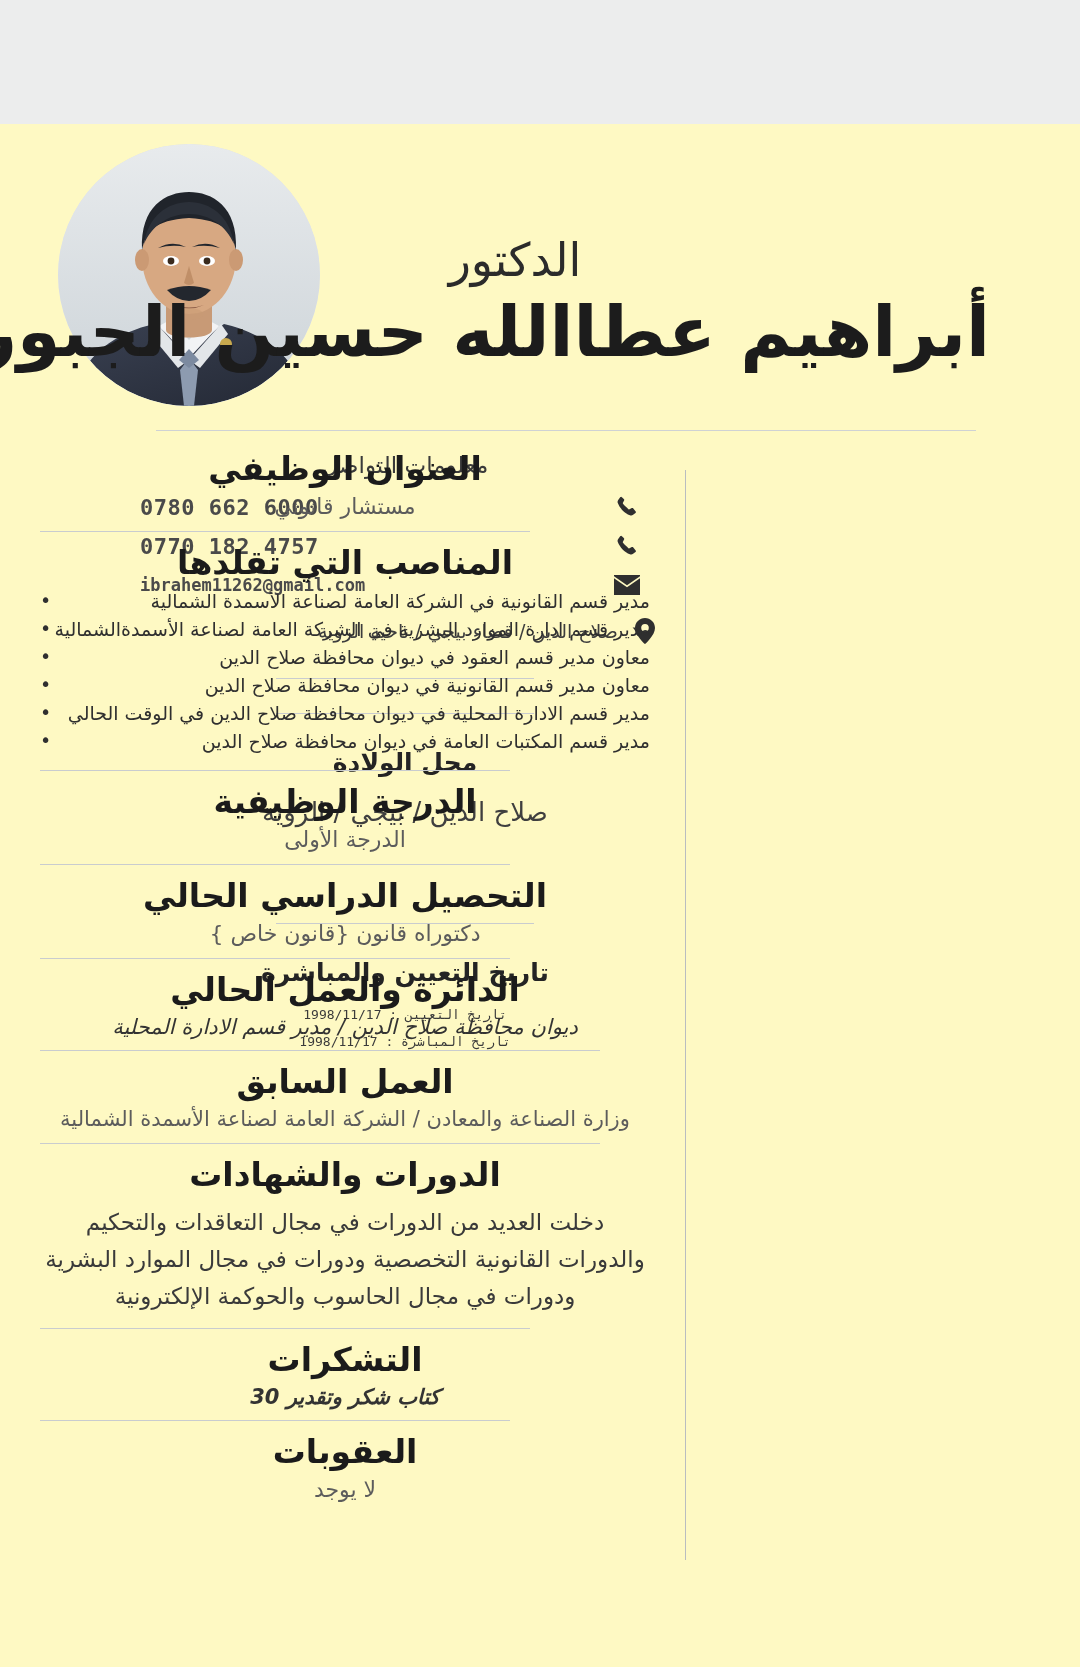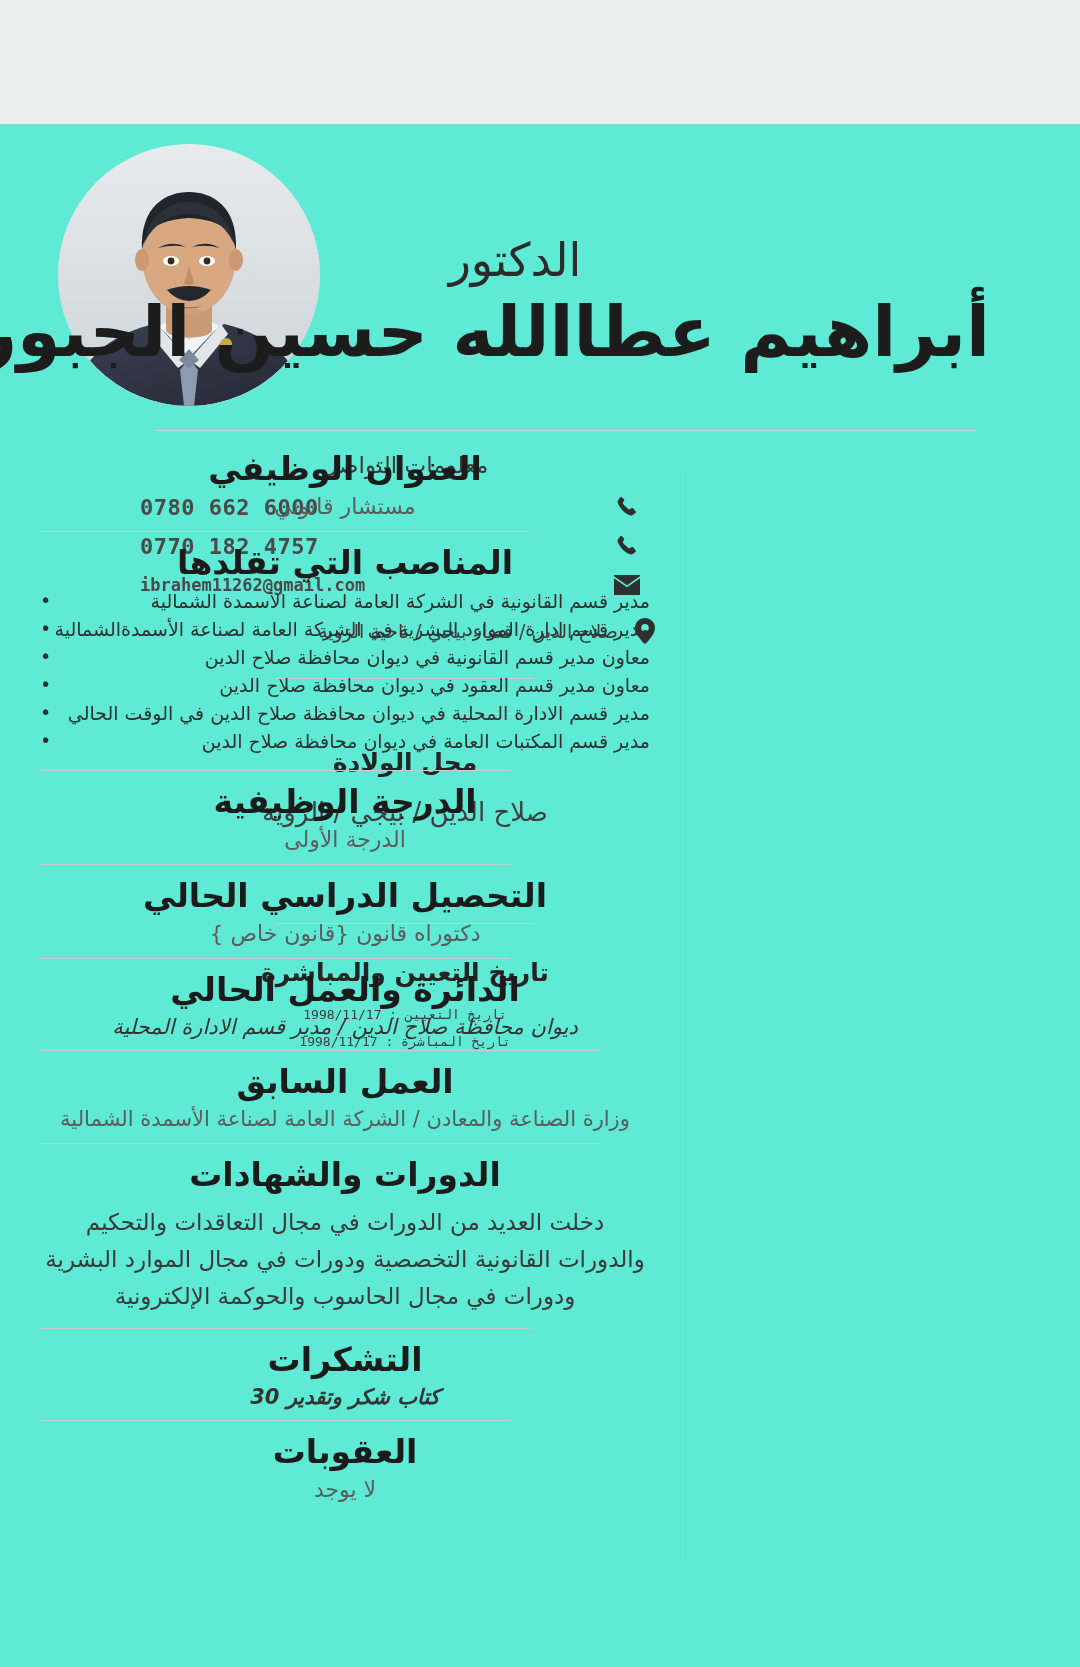--- a/index.html
+++ b/index.html
@@ -6,21 +6,21 @@
   html, body {
     width: 1080px;
     height: 1667px;
     background: #ffffff;
     font-family: "DejaVu Sans", "Liberation Sans", sans-serif;
   }
   .page {
     position: relative;
     width: 1080px;
     height: 1667px;
-    background: #5eead4;
+    background: #fef9c3;
     overflow: hidden;
   }
   
   .topband {
     position: absolute;
     top: 0; left: 0;
     width: 1080px;
     height: 124px;
     background: #eceded;
   }
@@ -392,22 +392,22 @@
         <div class="sec-h">العنوان الوظيفي</div>
         <div class="sec-sub">مستشار قانوني</div>
       </div>
       <div class="rule"></div>
 
       <div class="sec">
         <div class="sec-h">المناصب التي تقلدها</div>
         <ul class="bullets">
           <li>مدير قسم القانونية في الشركة العامة لصناعة الأسمدة الشمالية</li>
           <li>مدير قسم ادارة الموارد البشرية في الشركة العامة لصناعة الأسمدةالشمالية</li>
+          <li>معاون مدير قسم العقود في ديوان محافظة صلاح الدين</li>
           <li>معاون مدير قسم القانونية في ديوان محافظة صلاح الدين</li>
-          <li>معاون مدير قسم العقود في ديوان محافظة صلاح الدين</li>
           <li>مدير قسم الادارة المحلية في ديوان محافظة صلاح الدين في الوقت الحالي</li>
           <li>مدير قسم المكتبات العامة في ديوان محافظة صلاح الدين</li>
         </ul>
       </div>
       <div class="rule narrow" style="margin-top:14px;"></div>
 
       <div class="sec">
         <div class="sec-h">الدرجة الوظيفية</div>
         <div class="sec-sub">الدرجة الأولى</div>
       </div>

